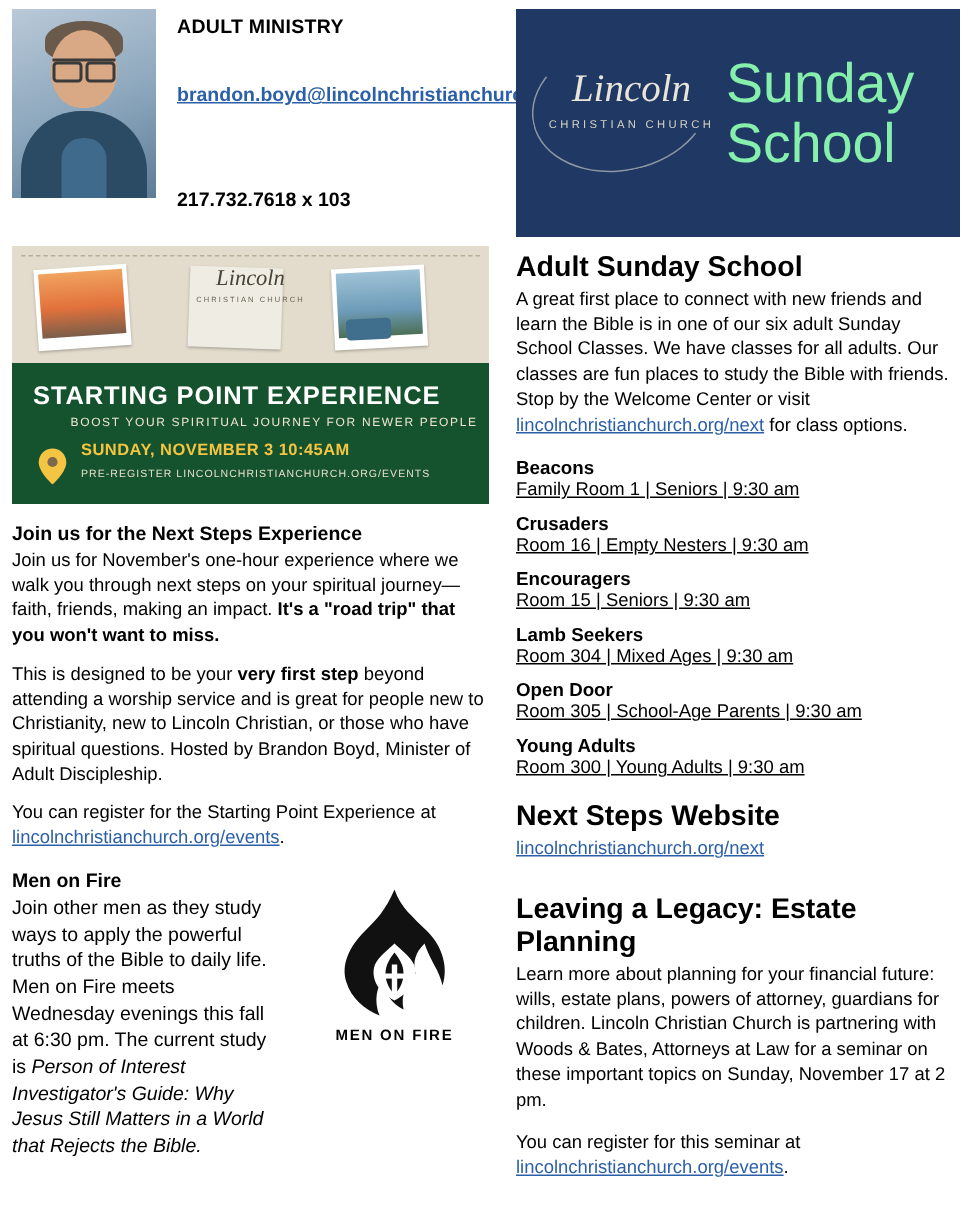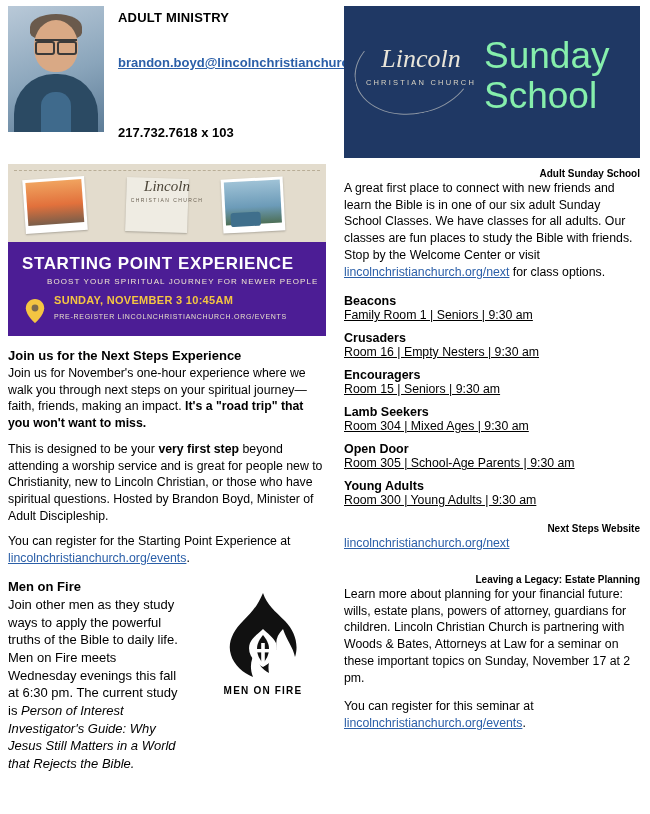--- a/index.html
+++ b/index.html
@@ -178,21 +178,21 @@
     font-size: 5px;
     letter-spacing: 1.4px;
     color: #6a6153;
   }
 
   .spx-band {
     position: absolute;
     left: 0; top: 78px;
     width: 100%;
     height: 94px;
-    background: #4c1d95;
+    background: #14532d;
     color: #ffffff;
   }
   .spx-head {
     margin: 12px 0 0 14px;
     font-size: 17px;
     font-weight: bold;
     letter-spacing: 0.6px;
     color: #fefefe;
   }
   .spx-sub {
@@ -320,24 +320,23 @@
     left: 140px;
     top: 30px;
     color: #86efac;
     font-size: 37px;
     line-height: 1.08;
     font-weight: normal;
     font-family: "Liberation Sans", sans-serif;
   }
 
   .r-head {
-    font-size: 10px;
+    font-size: 19px;
     font-weight: bold;
     margin: 10px 0 1px 0;
-    text-align: right;
   }
   .r-body {
     font-size: 12.3px;
     line-height: 1.36;
     margin: 0;
   }
   .class-list { margin-top: 14px; }
   .class-item { margin-bottom: 9px; }
   .class-name {
     font-size: 12.5px;

